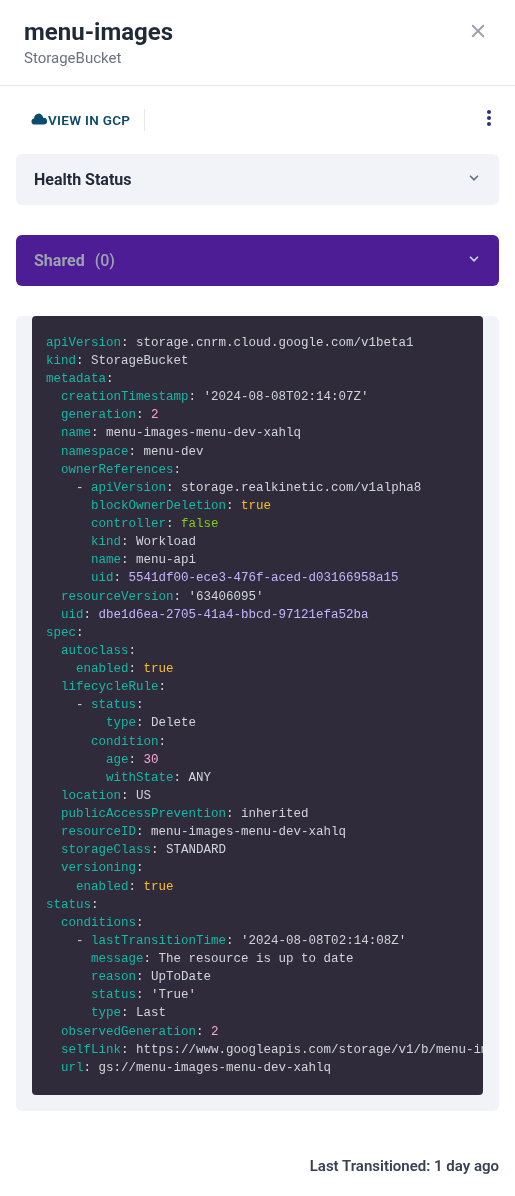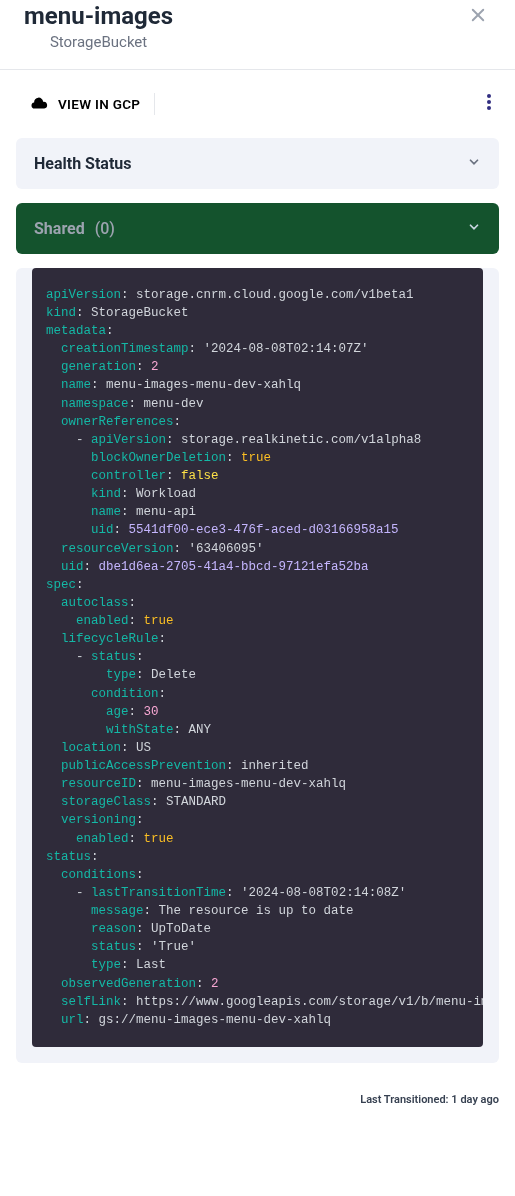--- a/index.html
+++ b/index.html
@@ -6,23 +6,22 @@
   body {
     font-family: -apple-system, BlinkMacSystemFont, "Segoe UI", Roboto, Helvetica, Arial, sans-serif;
     background: #fff;
     width: 515px;
     color: #1f2937;
   }
   .header {
     display: flex;
     justify-content: space-between;
     align-items: flex-start;
-    padding: 2px 24px 18px 24px;
+    padding: 18px 24px 18px 24px;
     border-bottom: 1px solid #e5e7eb;
-    text-align: center;
   }
   .header .title {
     font-size: 24px;
     font-weight: 700;
     color: #1f2937;
     line-height: 1.2;
   }
   .header .subtitle {
     font-size: 15px;
     color: #6b7280;
@@ -41,46 +40,45 @@
     justify-content: space-between;
     padding: 18px 16px 18px 16px;
   }
   .toolbar-left {
     display: flex;
     align-items: center;
   }
   .toolbar-btn {
     display: inline-flex;
     align-items: center;
-    gap: 10px;
     font-size: 13.5px;
     font-weight: 600;
-    color: #000000;
+    color: #0c4a6e;
     padding: 6px 14px;
     letter-spacing: 0.3px;
     cursor: pointer;
   }
   .toolbar-btn .icon { width: 18px; height: 18px; display:inline-flex; align-items:center; justify-content:center;}
   .btn-divider { width:1px; height:22px; background:#e5e7eb; }
   .kebab {
     color: #312e81;
     cursor: pointer;
     padding: 6px 8px;
   }
   .kebab svg { width:4px; height:16px; }
 
   .section-container { padding: 0 16px 12px 16px; }
 
   .accordion {
     background: #f1f3f9;
     border-radius: 6px;
-    margin-bottom: 14px;
+    margin-bottom: 30px;
   }
   .accordion.disabled {
-    background: #14532d;
+    background: #4c1d95;
   }
   .accordion-header {
     display: flex;
     align-items: center;
     justify-content: space-between;
     padding: 16px 18px;
     cursor: pointer;
   }
   .accordion-header .label {
     font-size: 16px;
@@ -109,29 +107,29 @@
     font-family: "SFMono-Regular", Consolas, "Liberation Mono", Menlo, monospace;
     font-size: 12.5px;
     line-height: 1.45;
     white-space: pre;
     overflow-x: hidden;
     color: #cbd5e1;
   }
   .tok-key { color: #14b8a6; }
   .tok-str { color: #d1d5db; }
   .tok-bool-t { color: #fbbf24; }
-  .tok-bool-f { color: #fde047; }
+  .tok-bool-f { color: #84cc16; }
   .tok-num { color: #f9a8d4; }
   .tok-punct { color: #d1d5db; }
   .tok-dash { color: #d1d5db; }
   .tok-id { color: #c4b5fd; }
 
   .footer {
     text-align: right;
-    font-size: 11px;
+    font-size: 15px;
     font-weight: 600;
     color: #374151;
     padding: 4px 16px 18px 16px;
   }
 </style>
 </head>
 <body>
 
 <div class="header">
   <div>

